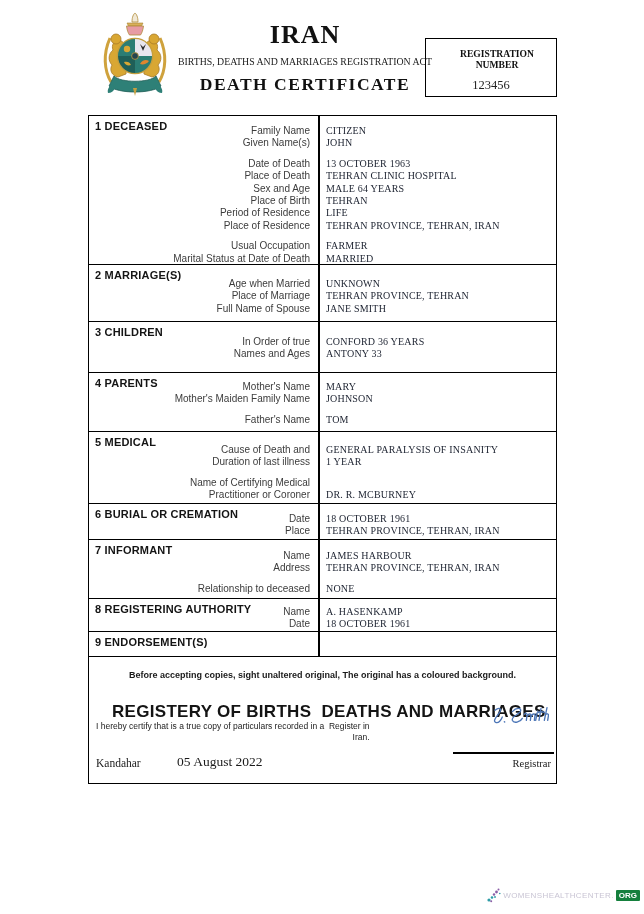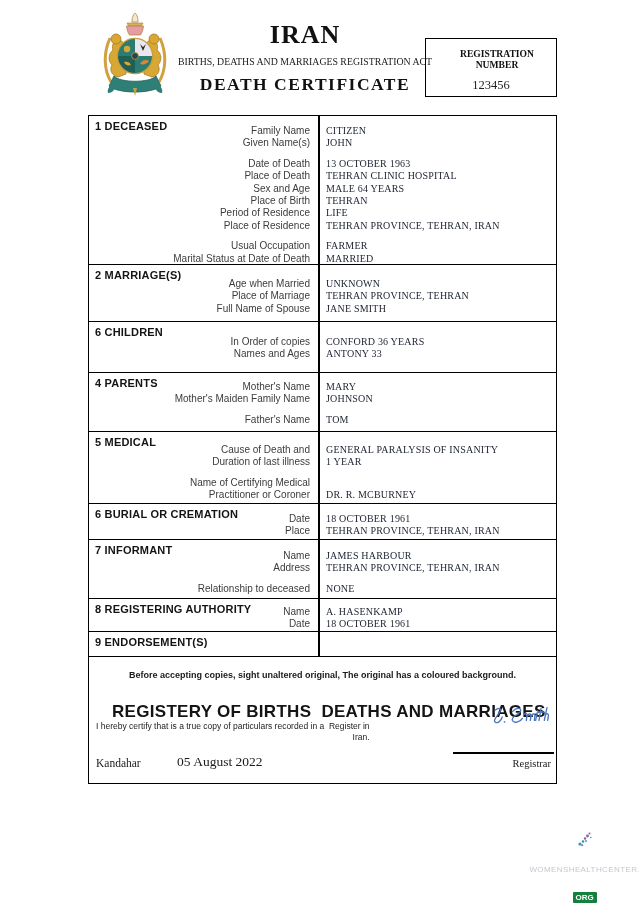--- a/index.html
+++ b/index.html
@@ -52,21 +52,21 @@
   .sig-svg{position:absolute;left:398px;top:44px;width:64px;height:32px;}
   .sig-line{position:absolute;left:364px;top:95px;width:101px;height:1.8px;background:#000;}
   .registrar{position:absolute;left:364px;top:101px;width:98px;text-align:right;
              font-family:"Liberation Serif",serif;font-size:10.5px;color:#1a1a1a;}
   .place{position:absolute;left:7px;top:100px;font-family:"Liberation Serif",serif;
          font-size:11.5px;color:#1a1a1a;}
   .cert-date{position:absolute;left:88px;top:97px;font-family:"Liberation Serif",serif;
              font-size:13.5px;color:#1a1a1a;}
 
   
-  .watermark{position:absolute;right:4px;bottom:11px;display:flex;align-items:center;gap:18px;flex-direction:column;}
+  .watermark{position:absolute;right:4px;bottom:11px;display:flex;align-items:center;gap:2px;}
   .wm-text{font-size:8px;color:#c9c5d4;letter-spacing:0.4px;}
   .wm-badge{font-size:8px;font-weight:bold;color:#fff;background:#15803d;
             padding:1px 3px;border-radius:1px;}
 </style>
 </head>
 <body>
 
 <div class="page">
 
   <div class="emblem">
@@ -168,24 +168,24 @@
             <div class="lbl">Place of Marriage</div>
             <div class="val">TEHRAN PROVINCE, TEHRAN</div>
           </div>
           <div class="row">
             <div class="lbl">Full Name of Spouse</div>
             <div class="val">JANE SMITH</div>
           </div>
         </div>
       </section>
       <section class="sec s3">
-        <div class="sec-title">6 CHILDREN</div>
-        <div class="rows">
-          <div class="row">
-            <div class="lbl">In Order of copies</div>
+        <div class="sec-title">3 CHILDREN</div>
+        <div class="rows">
+          <div class="row">
+            <div class="lbl">In Order of true</div>
             <div class="val">CONFORD 36 YEARS</div>
           </div>
           <div class="row">
             <div class="lbl">Names and Ages</div>
             <div class="val">ANTONY 33</div>
           </div>
         </div>
       </section>
       <section class="sec s4">
         <div class="sec-title">4 PARENTS</div>

